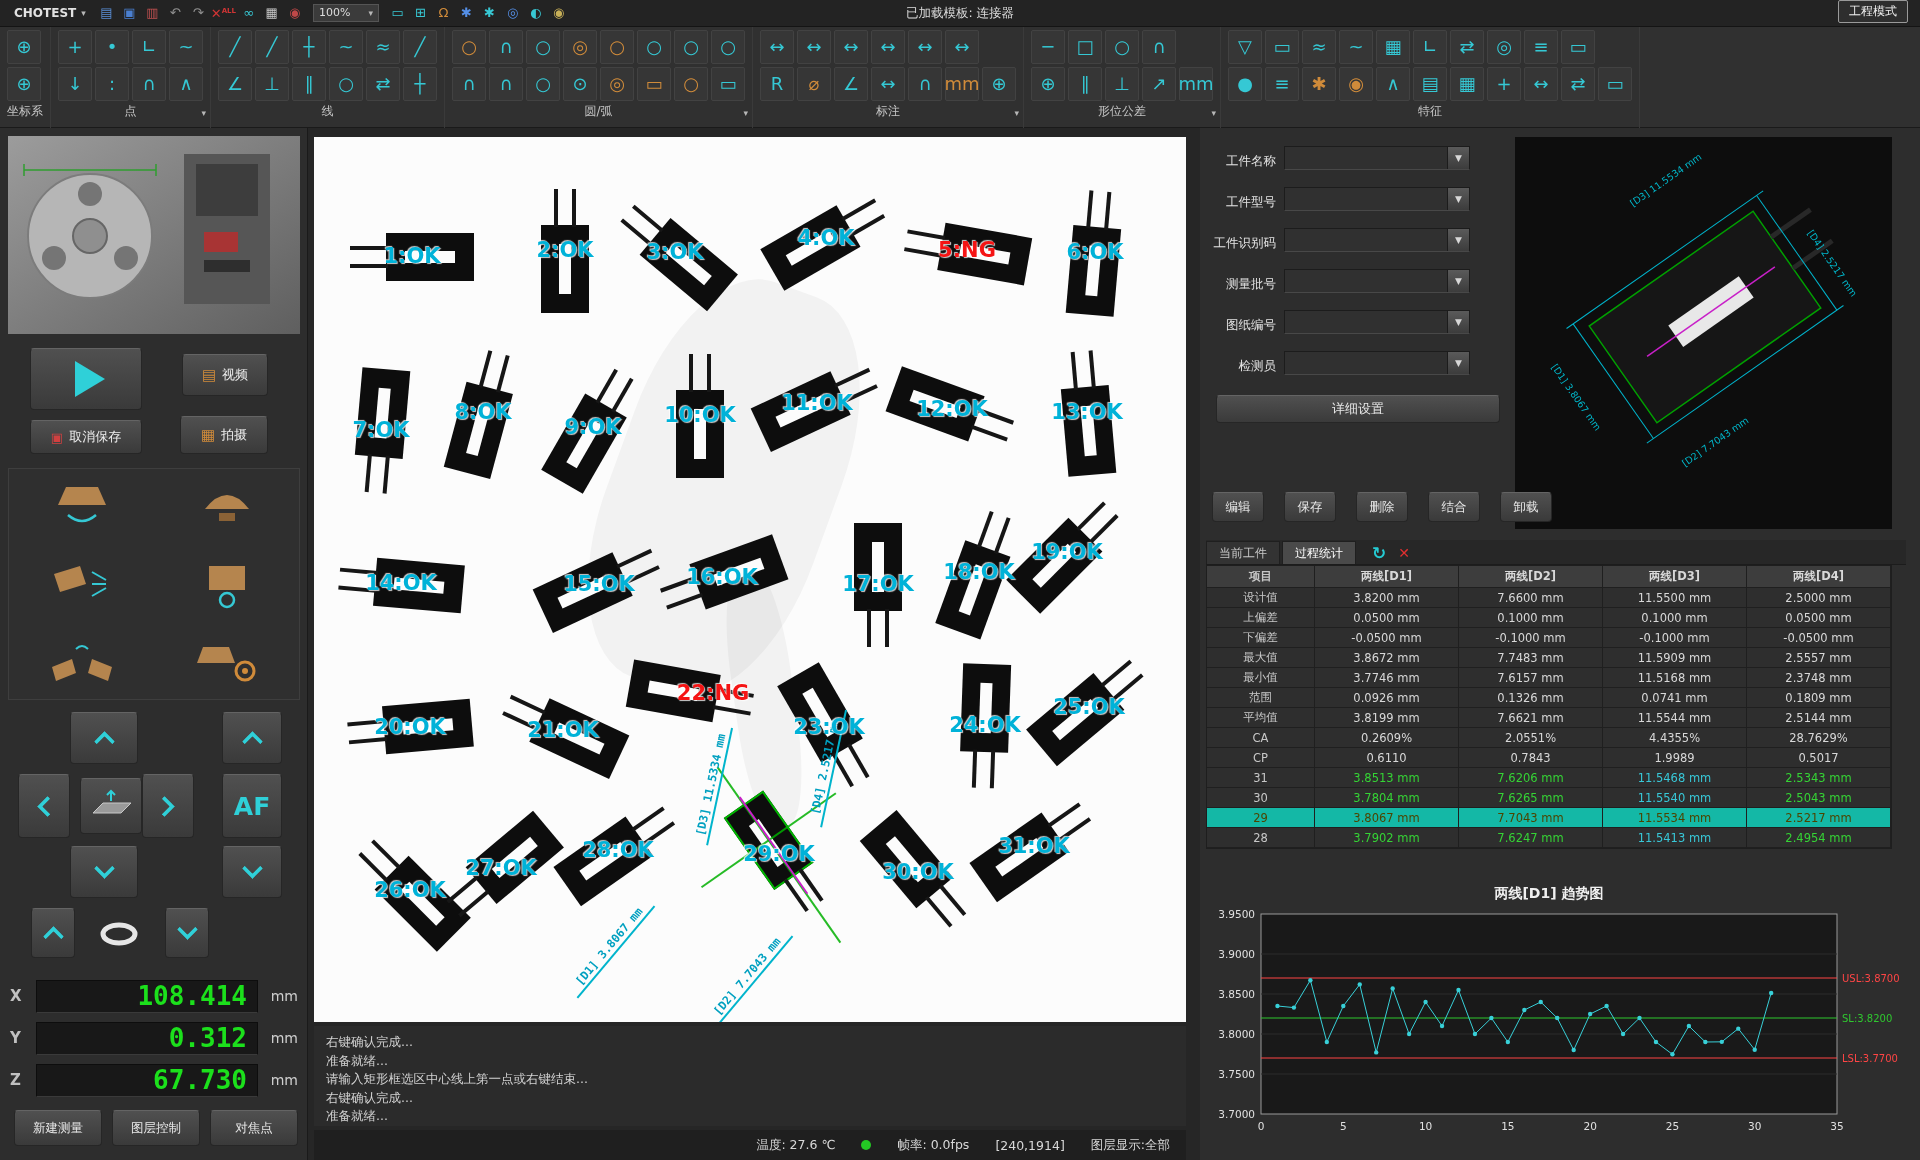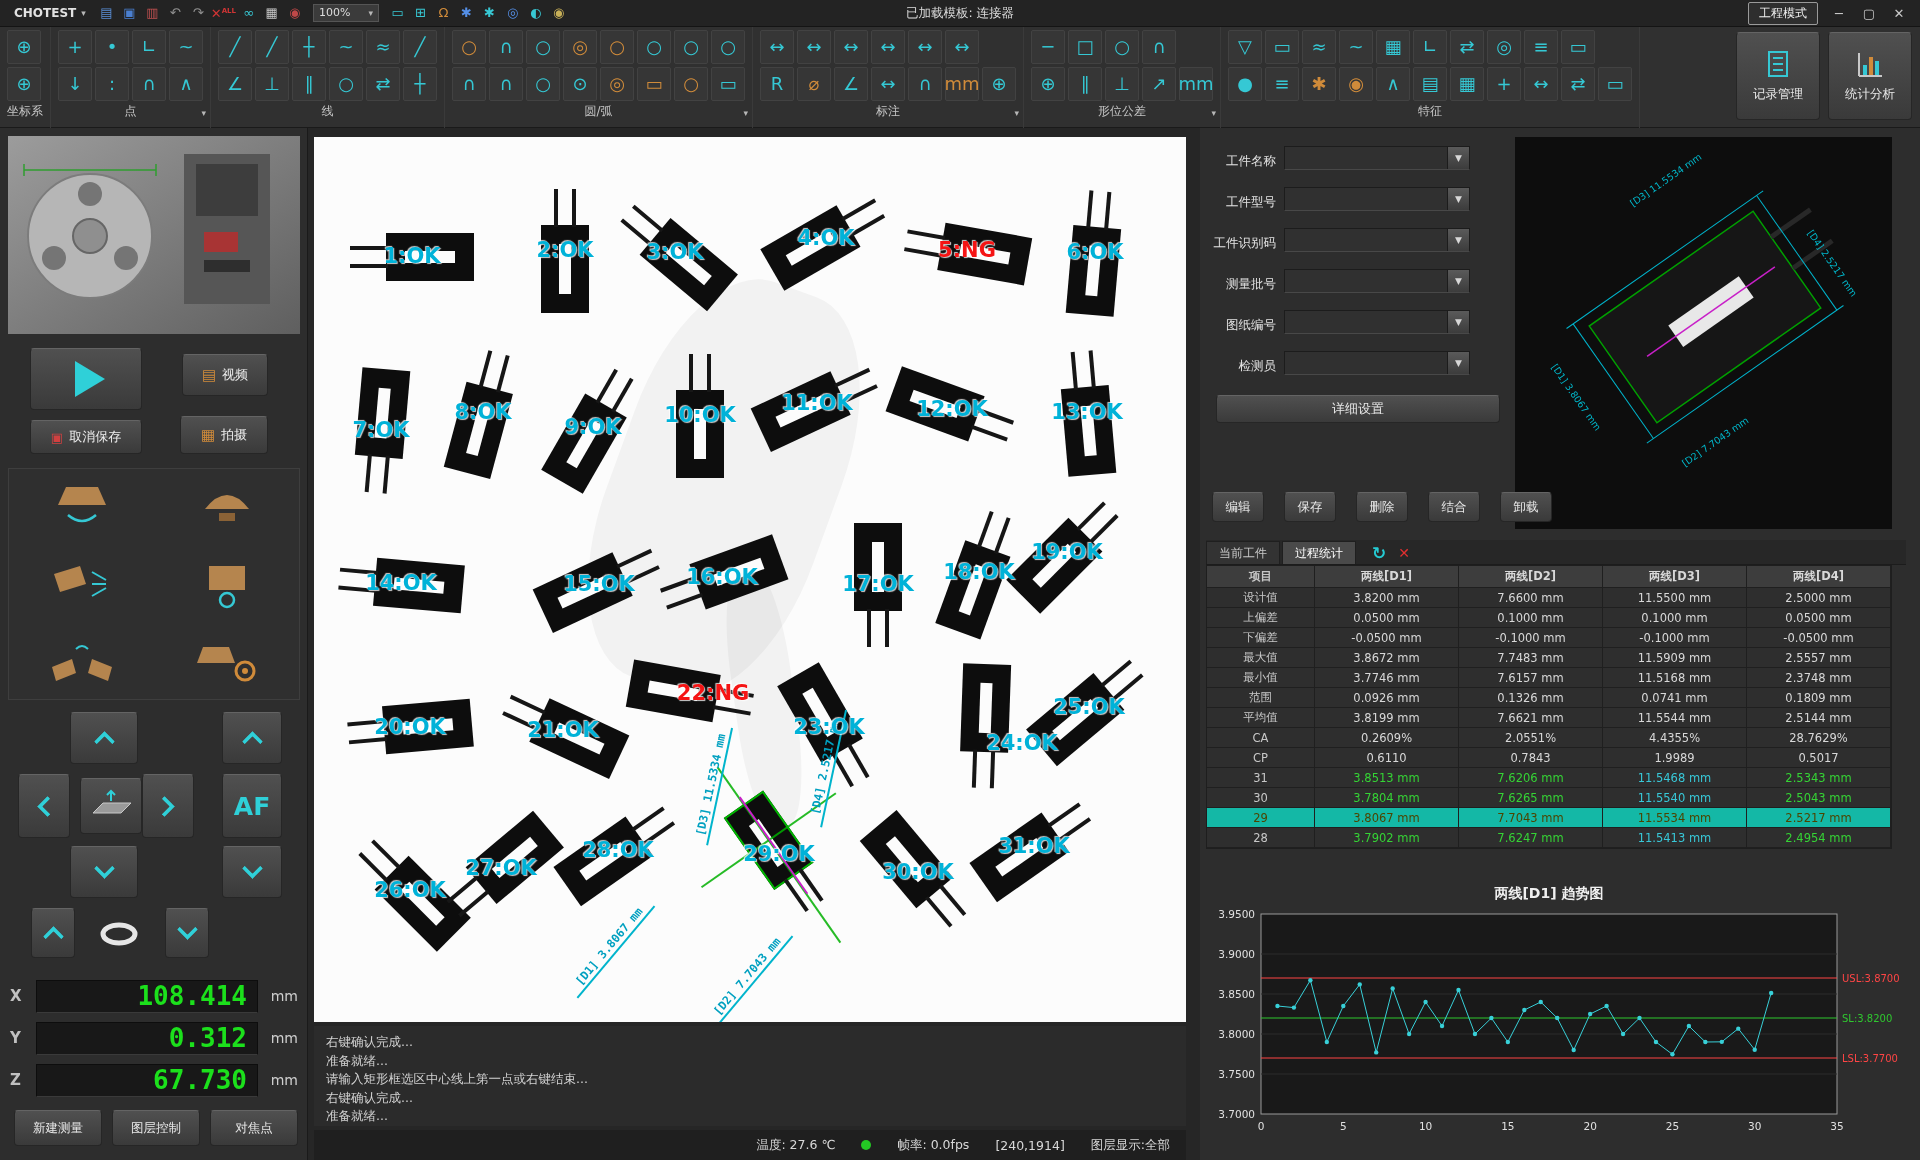--- a/index.html
+++ b/index.html
@@ -12,21 +12,21 @@
   
   #titlebar{position:absolute;left:0;top:0;width:1920px;height:27px;background:#232323;display:flex;align-items:center;border-bottom:1px solid #141414;}
   .tb-left{display:flex;align-items:center;gap:4px;padding-left:8px;}
   .app-menu{display:flex;align-items:center;gap:5px;color:#e2e2e2;font-size:12px;font-weight:bold;padding:2px 6px;}
   .caret{font-size:9px;color:#b8b8b8;}
   .tb-iconwrap{display:flex;align-items:center;gap:2px;}
   .tb-icon{min-width:21px;text-align:center;font-size:13px;line-height:20px;}
   .allsup{font-size:7px;vertical-align:super;font-weight:bold;}
   .zoombox{width:66px;height:18px;background:#3b3b3b;border:1px solid #555;color:#ddd;font-size:11px;display:flex;align-items:center;justify-content:space-between;padding:0 5px;margin:0 4px;}
   .tb-center{position:absolute;left:50%;top:0;transform:translateX(-50%);height:27px;display:flex;align-items:center;color:#dcdcdc;font-size:12.5px;}
-  .tb-right{position:absolute;right:0;top:0;height:27px;display:flex;align-items:center;gap:12px;padding-right:12px;}
+  .tb-right{position:absolute;right:0;top:0;height:27px;display:flex;align-items:center;gap:12px;padding-right:12px;flex-direction:column;}
   .mode-btn{border:1px solid #9a9a9a;color:#eee;font-size:12px;padding:2px 10px;border-radius:2px;background:#2e2e2e;}
   .winctl{color:#c8c8c8;font-size:13px;width:18px;text-align:center;}
 
   
   #ribbon{position:absolute;left:0;top:27px;width:1920px;height:101px;background:#303030;border-bottom:1px solid #1a1a1a;}
   #ribbon-groups{display:flex;height:101px;}
   .ribbon-group{display:flex;flex-direction:column;padding:3px 7px 0;border-right:1px solid #3a3a3a;}
   .ribbon-row{display:flex;gap:3px;margin-bottom:3px;}
   .ribbon-btn{width:34px;height:34px;background:#363636;border:1px solid #424242;border-radius:2px;display:flex;align-items:center;justify-content:center;}
   .ribbon-glyph{color:var(--cyan);font-size:18px;line-height:1;}
@@ -446,41 +446,20 @@
             <div class="ribbon-btn">
               <span class="ribbon-glyph">⇄</span>
             </div>
             <div class="ribbon-btn">
               <span class="ribbon-glyph">▭</span>
             </div>
           </div>
           <div class="ribbon-label">特征</div>
         </div>
       </div>
-    <div id="ribbon-right">
-      <div class="big-btn btn3d">
-        <svg width="30" height="30">
-          <rect x="6" y="3" width="18" height="24" fill="none" stroke="#35c8d4" stroke-width="2"></rect>
-          <line x1="10" y1="9" x2="20" y2="9" stroke="#35c8d4" stroke-width="2"></line>
-          <line x1="10" y1="15" x2="20" y2="15" stroke="#35c8d4" stroke-width="2"></line>
-          <line x1="10" y1="21" x2="20" y2="21" stroke="#35c8d4" stroke-width="2"></line>
-        </svg>
-        <span>记录管理</span>
-      </div>
-      <div class="big-btn btn3d">
-        <svg width="30" height="30">
-          <line x1="4" y1="27" x2="27" y2="27" stroke="#c8c8c8" stroke-width="2"></line>
-          <line x1="4" y1="27" x2="4" y2="4" stroke="#c8c8c8" stroke-width="2"></line>
-          <rect x="8" y="16" width="4" height="10" fill="#35c8d4"></rect>
-          <rect x="14" y="8" width="4" height="18" fill="#d08b3a"></rect>
-          <rect x="20" y="12" width="4" height="14" fill="#35c8d4"></rect>
-        </svg>
-        <span>统计分析</span>
-      </div>
-    </div>
   </div>
 
   <div id="left-panel">
 
     <svg class="abs" style="left:8px;top:8px" width="292" height="198">
       <rect width="292" height="198" fill="#8a8a8a"></rect>
       <rect width="292" height="198" fill="url(#g0)"></rect>
       <defs>
           <linearGradient id="g0" x1="0" y1="0" x2="1" y2="1">
         <stop offset="0" stop-color="#9c9c9c"></stop>
@@ -810,21 +789,21 @@
         <div class="pin pin2"></div>
       </div>
       <div class="part-label" style="left: 515px; top: 591px;">23:OK</div>
       <div class="part" style="left: 671px; top: 589px; transform: translate(-50%, -50%) rotate(92deg);">
         <div class="part-body">
           <div class="part-slot"></div>
         </div>
         <div class="pin pin1"></div>
         <div class="pin pin2"></div>
       </div>
-      <div class="part-label" style="left: 671px; top: 607px; margin-left: 37px;">24:OK</div>
+      <div class="part-label" style="left: 671px; top: 589px;">24:OK</div>
       <div class="part" style="left: 775px; top: 571px; transform: translate(-50%, -50%) rotate(-40deg);">
         <div class="part-body">
           <div class="part-slot"></div>
         </div>
         <div class="pin pin1"></div>
         <div class="pin pin2"></div>
       </div>
       <div class="part-label" style="left: 775px; top: 571px;">25:OK</div>
       <div class="part" style="left: 96px; top: 754px; transform: translate(-50%, -50%) rotate(-135deg);">
         <div class="part-body">

